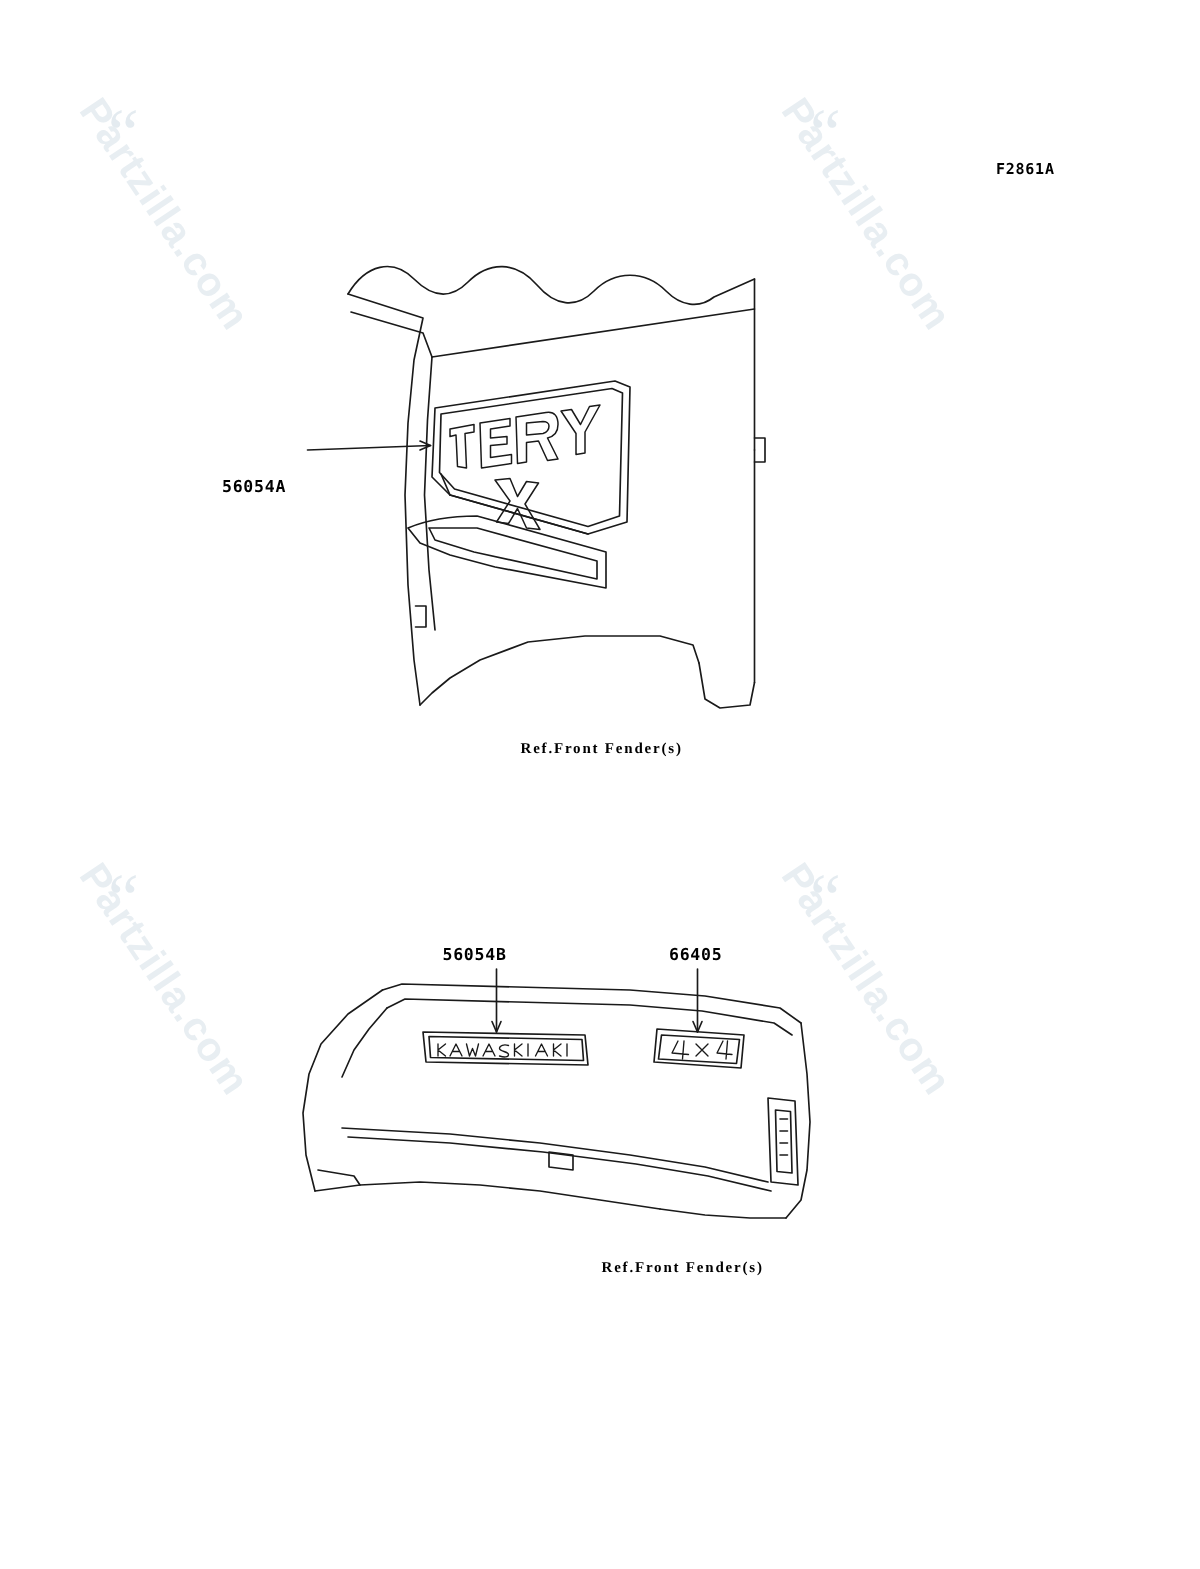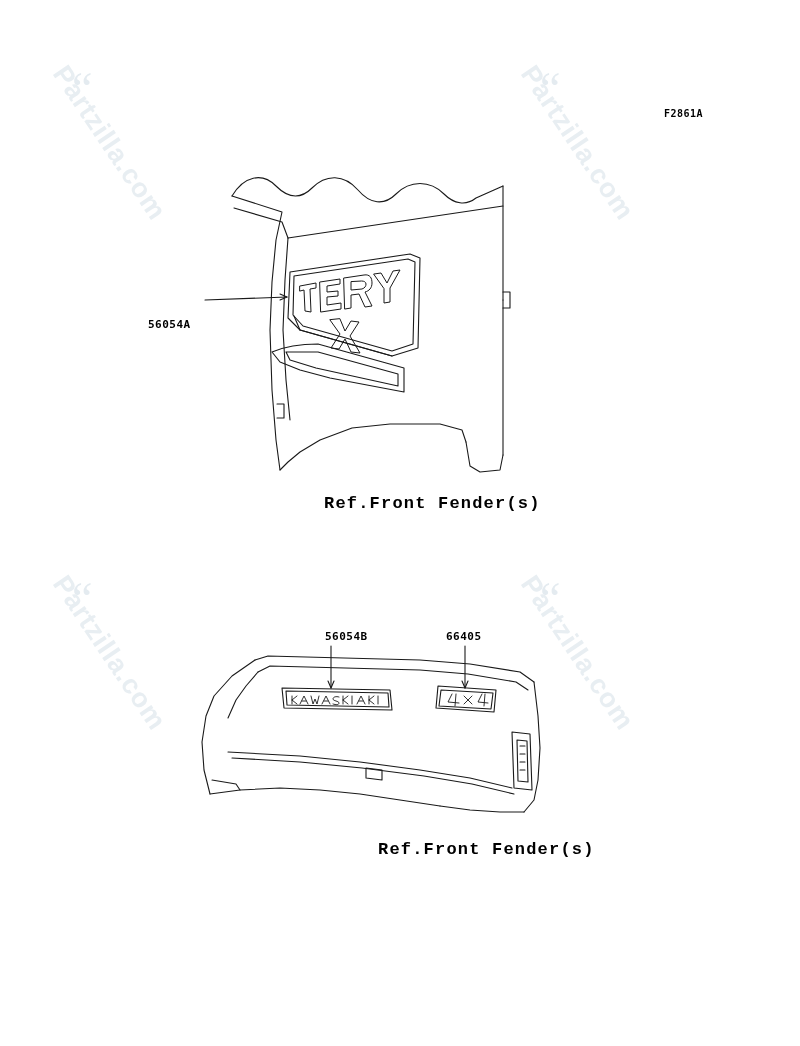--- a/index.html
+++ b/index.html
@@ -47,32 +47,33 @@
     font-family: "DejaVu Sans Mono", monospace;
     font-size: 10px;
     font-weight: bold;
     letter-spacing: 0.5px;
     color: #000000;
     white-space: nowrap;
   }
 
   .caption {
     position: absolute;
-    font-family: Liberation Mono, monospace;
-    font-size: 17px;
+    font-family: Liberation Serif, serif;
+    font-size: 10px;
     font-weight: bold;
     letter-spacing: 1.2px;
     color: #000000;
     white-space: nowrap;
+    margin-left: 23px;
   }
 
   
   #sheet-code      { left: 664px; top: 108px; }
   #label-56054A    { left: 148px; top: 294px; margin-top: 24px; }
-  #label-56054B    { left: 325px; top: 630px; text-align: center; }
+  #label-56054B    { left: 295px; top: 630px; text-align: center; }
   #label-56054     { left: 446px; top: 630px; }
   #caption-front   { left: 324px; top: 494px; }
   #caption-rear    { left: 378px; top: 840px; }
 
   .watermark {
     position: absolute;
     font-family: "Liberation Sans", sans-serif;
     font-size: 27px;
     font-weight: bold;
     color: #e8eef2;

